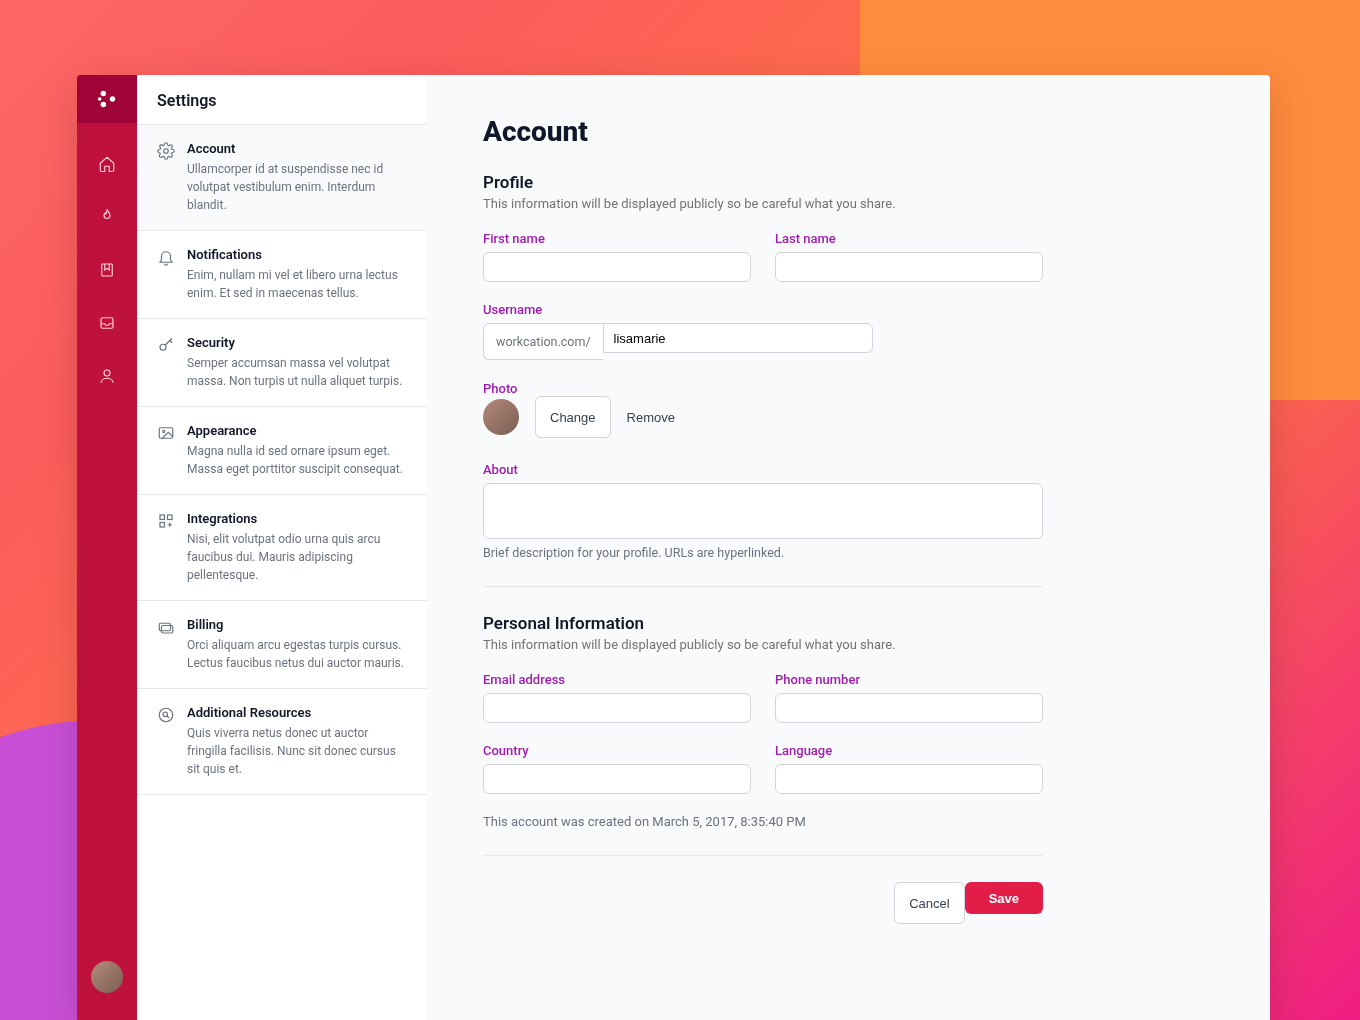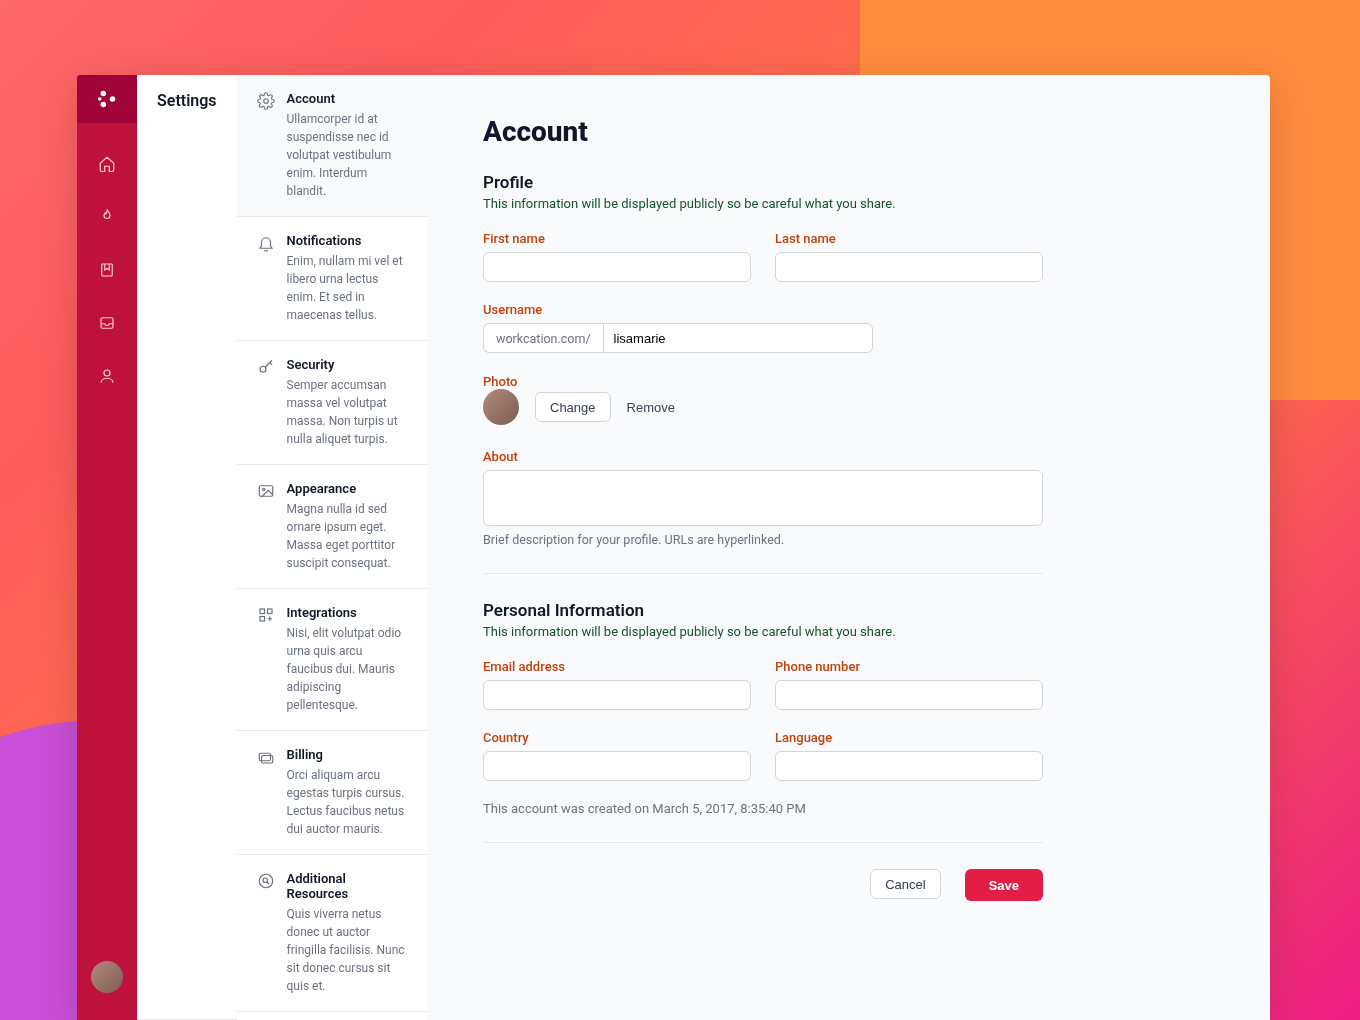--- a/index.html
+++ b/index.html
@@ -8,50 +8,50 @@
     .bg::before { content: ''; position: absolute; bottom: -300px; left: -200px; width: 600px; height: 600px; background: #c94fd6; border-radius: 50%; }
     .bg::after { content: ''; position: absolute; top: -200px; right: -100px; width: 600px; height: 600px; background: #ff8b3d; border-radius: 0 0 0 300px; }
     .shell { position: absolute; top: 75px; left: 77px; right: 90px; bottom: 0; display: flex; border-radius: 4px 4px 0 0; overflow: hidden; z-index: 10; box-shadow: 0 10px 40px rgba(0,0,0,0.15); }
     .rail { width: 60px; background: #be123c; display: flex; flex-direction: column; align-items: center; padding-top: 0; }
     .logo { width: 60px; height: 48px; background: #9f0337; display: flex; align-items: center; justify-content: center; }
     .rail-icons { flex: 1; display: flex; flex-direction: column; align-items: center; gap: 32px; padding-top: 32px; }
     .rail-icon svg { width: 18px; height: 18px; stroke: #fecdd3; fill: none; stroke-width: 1.6; }
     .rail-avatar { margin-top: auto; margin-bottom: 24px; }
     .avatar { width: 32px; height: 32px; border-radius: 50%; background: linear-gradient(135deg, #b48a7a, #7a5e52); display: inline-block; }
     .avatar.sm { width: 36px; height: 36px; }
-    .panel { width: 290px; background: #fff; display: flex; flex-direction: row; }
+    .panel { width: 290px; background: #fff; display: flex; flex-direction: column; }
     .panel-header { padding: 16px 20px 14px; font-size: 16px; font-weight: 600; border-bottom: 1px solid #e5e7eb; }
     .panel-list { flex: 1; overflow: auto; }
     .panel-item { display: flex; gap: 12px; padding: 16px 20px; border-bottom: 1px solid #e5e7eb; cursor: pointer; }
     .panel-item.active { background: #f9fafb; }
     .panel-item-icon { width: 18px; height: 18px; flex-shrink: 0; margin-top: 1px; }
     .panel-item-icon svg { width: 18px; height: 18px; stroke: #6b7280; fill: none; stroke-width: 1.6; }
     .panel-item-body { flex: 1; }
     .panel-item-title { font-size: 13px; font-weight: 600; color: #111827; }
     .panel-item-desc { font-size: 12px; color: #6b7280; margin-top: 4px; line-height: 1.5; }
     .main { flex: 1; background: #f9fafb; overflow: auto; padding: 40px 56px 40px 56px; }
     .main-inner { max-width: 560px; }
     h1 { font-size: 28px; font-weight: 800; color: #0f172a; margin-bottom: 24px; }
     .section-title { font-size: 17px; font-weight: 600; color: #111827; margin-bottom: 4px; }
-    .section-desc { font-size: 13px; color: #14532d; margin-bottom: 20px; }
+    .section-desc { font-size: 13px; color: #737373; margin-bottom: 20px; }
     .row { display: flex; gap: 24px; margin-bottom: 20px; }
     .field { flex: 1; display: flex; flex-direction: column; }
-    .label { font-size: 13px; font-weight: 500; color: #c2410c; margin-bottom: 6px; }
+    .label { font-size: 13px; font-weight: 500; color: #a21caf; margin-bottom: 6px; }
     .input { height: 30px; border: 1px solid #d1d5db; border-radius: 6px; padding: 0 10px; font-size: 13px; background: #fff; width: 100%; }
     .input-group { display: flex; }
-    .addon { height: 30px; border: 1px solid #d1d5db; border-right: 0; border-radius: 6px 0 0 6px; padding: 12px 12px; display: flex; align-items: center; font-size: 12.5px; color: #6b7280; background: #fff; }
+    .addon { height: 37px; border: 1px solid #d1d5db; border-right: 0; border-radius: 6px 0 0 6px; padding: 12px 12px; display: flex; align-items: center; font-size: 12.5px; color: #6b7280; background: #fff; }
     .input-group .input { border-radius: 0 6px 6px 0; width: 280px; }
     .photo-row { display: flex; align-items: center; gap: 16px; margin-bottom: 24px; }
-    .btn { height: 30px; padding: 0 14px; border: 1px solid #d1d5db; border-radius: 6px; background: #fff; font-size: 13px; font-weight: 500; cursor: pointer; color: #374151; }
+    .btn { height: 42px; padding: 0 14px; border: 1px solid #d1d5db; border-radius: 6px; background: #fff; font-size: 13px; font-weight: 500; cursor: pointer; color: #374151; }
     .btn-link { background: none; border: none; font-size: 13px; font-weight: 500; color: #374151; cursor: pointer; }
     .textarea { height: 56px; border: 1px solid #d1d5db; border-radius: 6px; padding: 8px 10px; font-size: 13px; background: #fff; width: 100%; resize: none; font-family: inherit; }
     .hint { font-size: 12.5px; color: #6b7280; margin-top: 6px; }
     .divider { height: 1px; background: #e5e7eb; margin: 26px 0; }
     .meta { font-size: 13px; color: #6b7280; margin-top: 8px; }
-    .actions { display: flex; justify-content: flex-end; gap: 24px; margin-top: 26px; }
+    .actions { display: flex; justify-content: flex-end; gap: 0; margin-top: 26px; }
     .btn-primary { height: 32px; padding: 0 24px; border: none; border-radius: 6px; background: #e11d48; color: #fff; font-size: 13px; font-weight: 600; cursor: pointer; }
     .w-390 { width: 390px; flex: none; }
   </style>
 </head>
 <body>
 
 <div class="bg">
   <div class="shell">
 
     <div class="rail">

